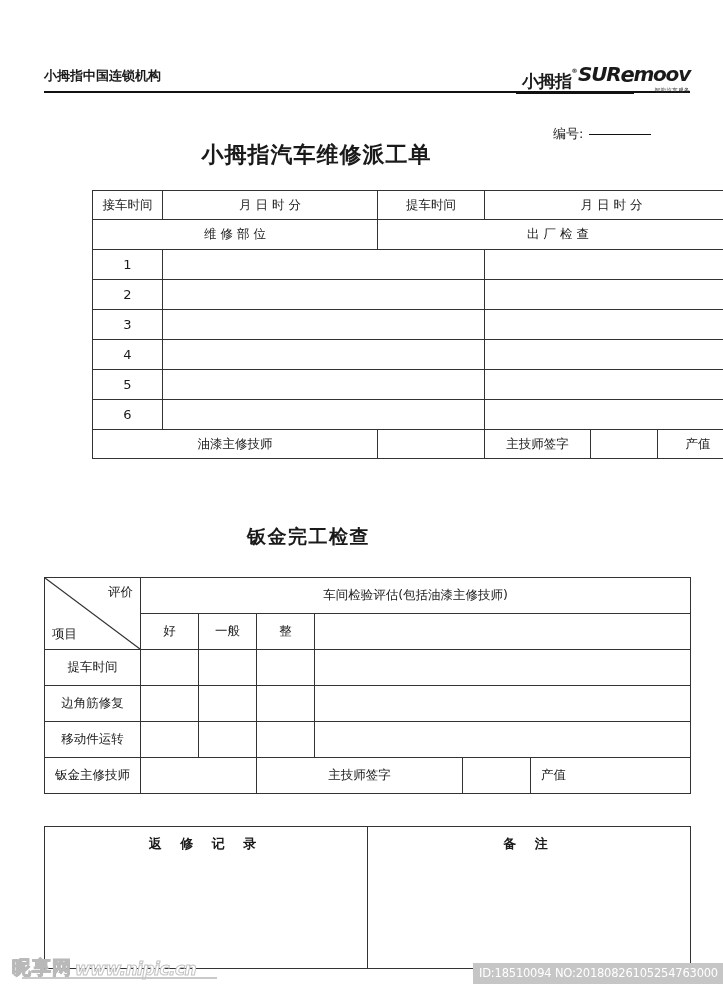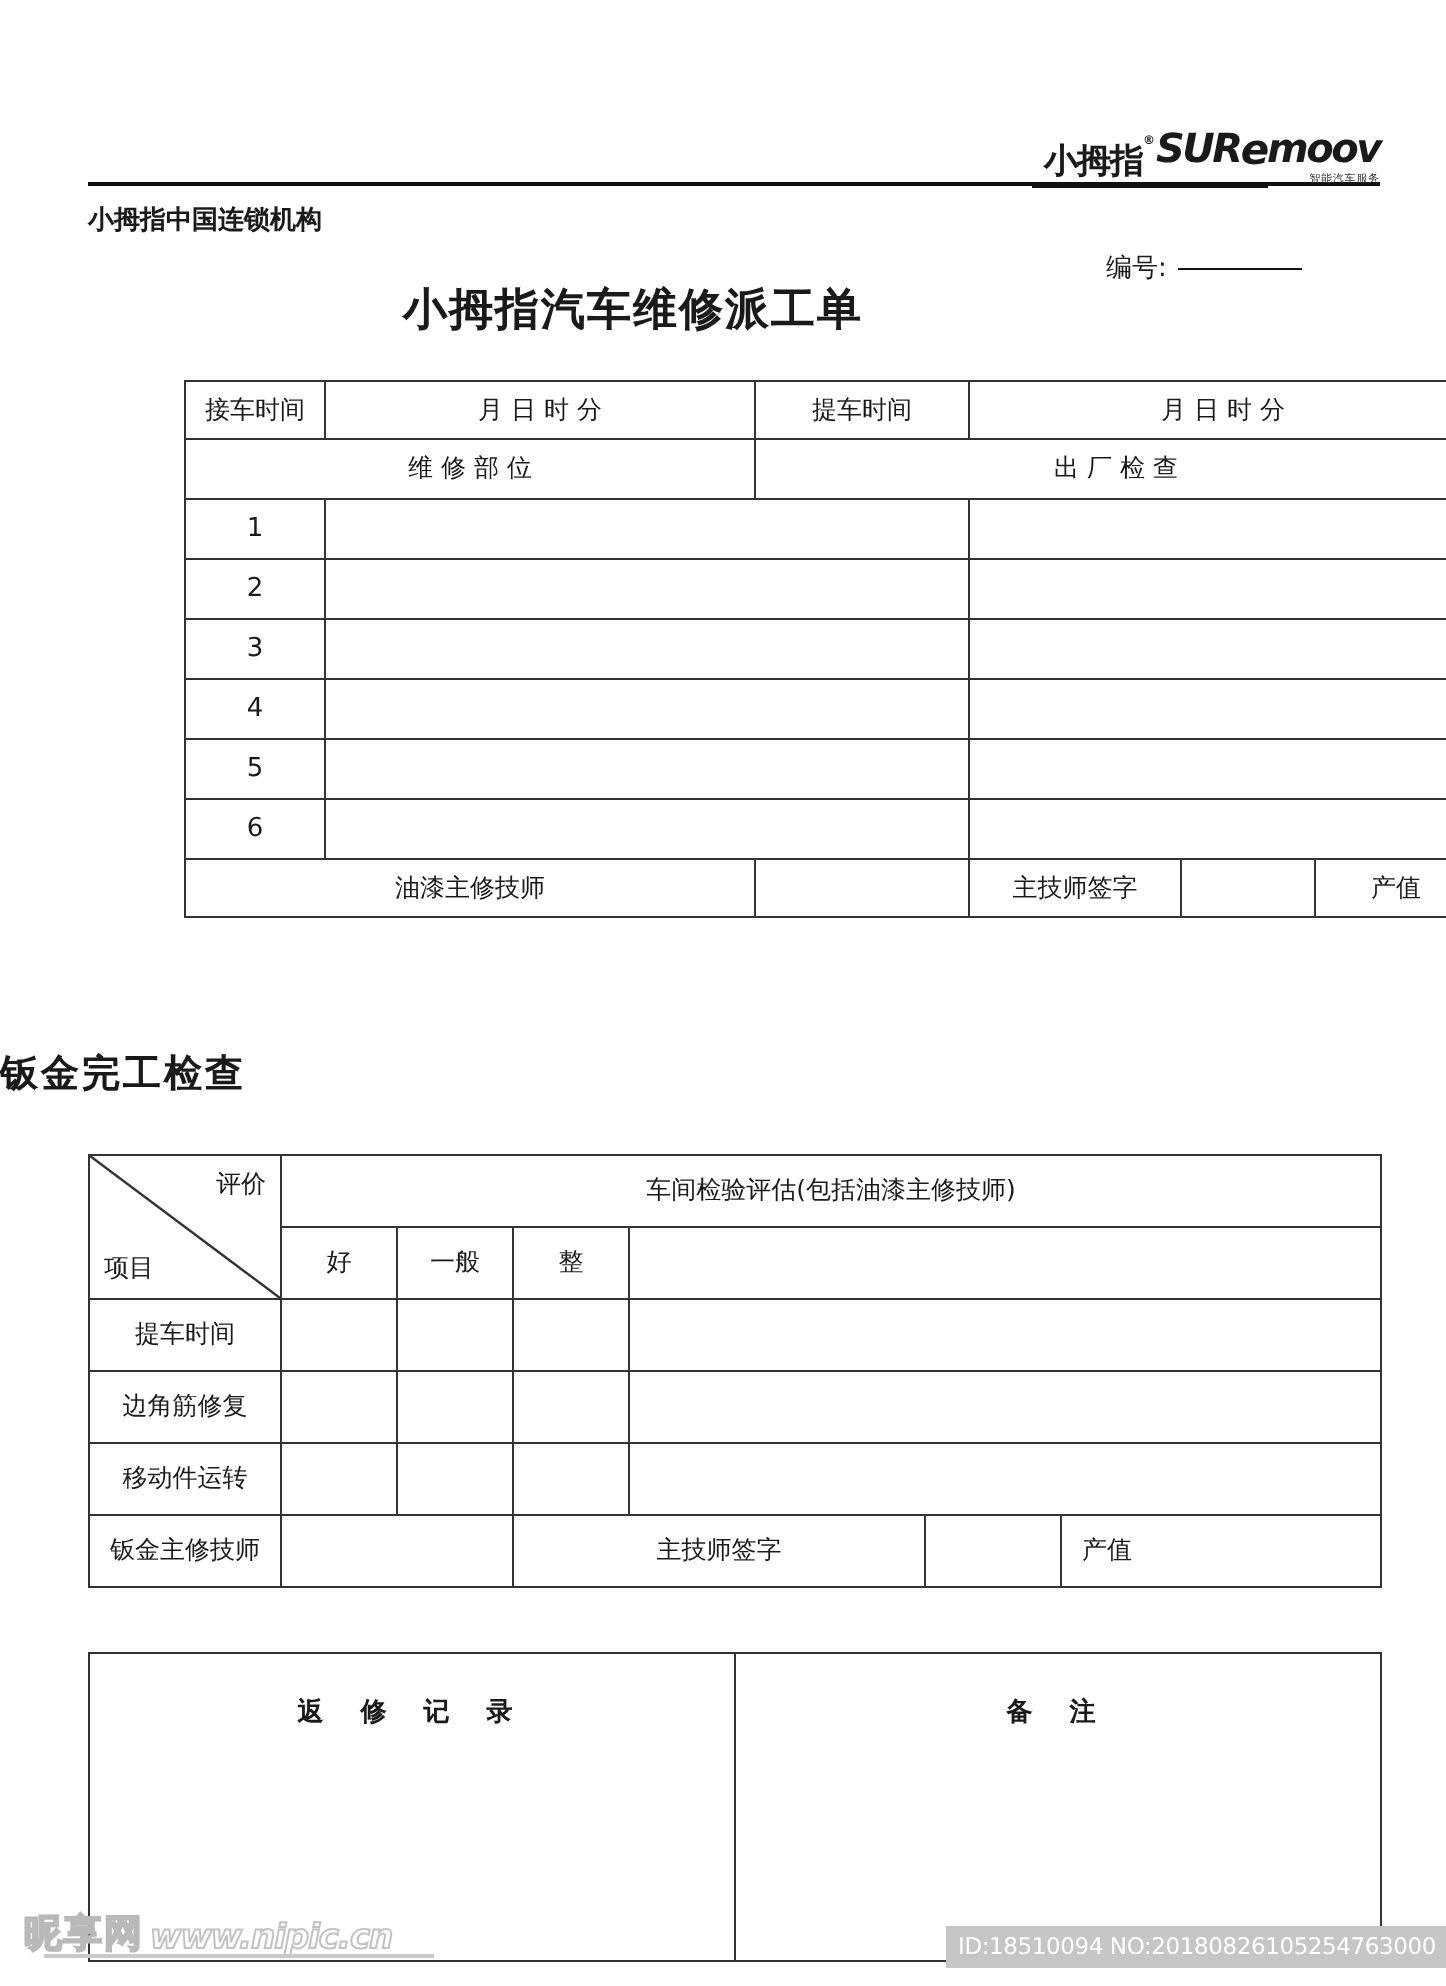--- a/index.html
+++ b/index.html
@@ -39,21 +39,20 @@
     background: #111;
   }
   .header-cn {
     position: absolute;
     left: 0;
     top: 7px;
     font-size: 13px;
     font-weight: bold;
     letter-spacing: 0px;
     white-space: nowrap;
-    margin-top: 34px;
   }
   .header-en {
     position: absolute;
     left: 118px;
     top: 7px;
     font-size: 13.5px;
     font-weight: bold;
     letter-spacing: 0.3px;
     white-space: nowrap;
   }
@@ -146,21 +145,21 @@
     text-align: center;
     font-size: 22px;
     font-weight: bold;
     letter-spacing: 1px;
   }
 
   .section-title {
     position: absolute;
     left: 0;
     width: 617px;
-    text-align: left;
+    text-align: center;
     font-size: 19px;
     font-weight: bold;
     letter-spacing: 1.5px;
   }
   #section-title-sheetmetal { top: 524px; }
 
   
   table.grid {
     position: absolute;
     border-collapse: collapse;
@@ -230,21 +229,21 @@
     width: 646px;
     border-collapse: collapse;
     table-layout: fixed;
     position: absolute;
   }
   #notes-table td {
     border: 1px solid #333;
     height: 132px;
     vertical-align: top;
     text-align: center;
-    padding-top: 20px;
+    padding-top: 8px;
     font-size: 13px;
     font-weight: bold;
     background: #fff;
   }
 
   
   .watermark-left {
     position: absolute;
     left: 12px;
     top: 958px;

